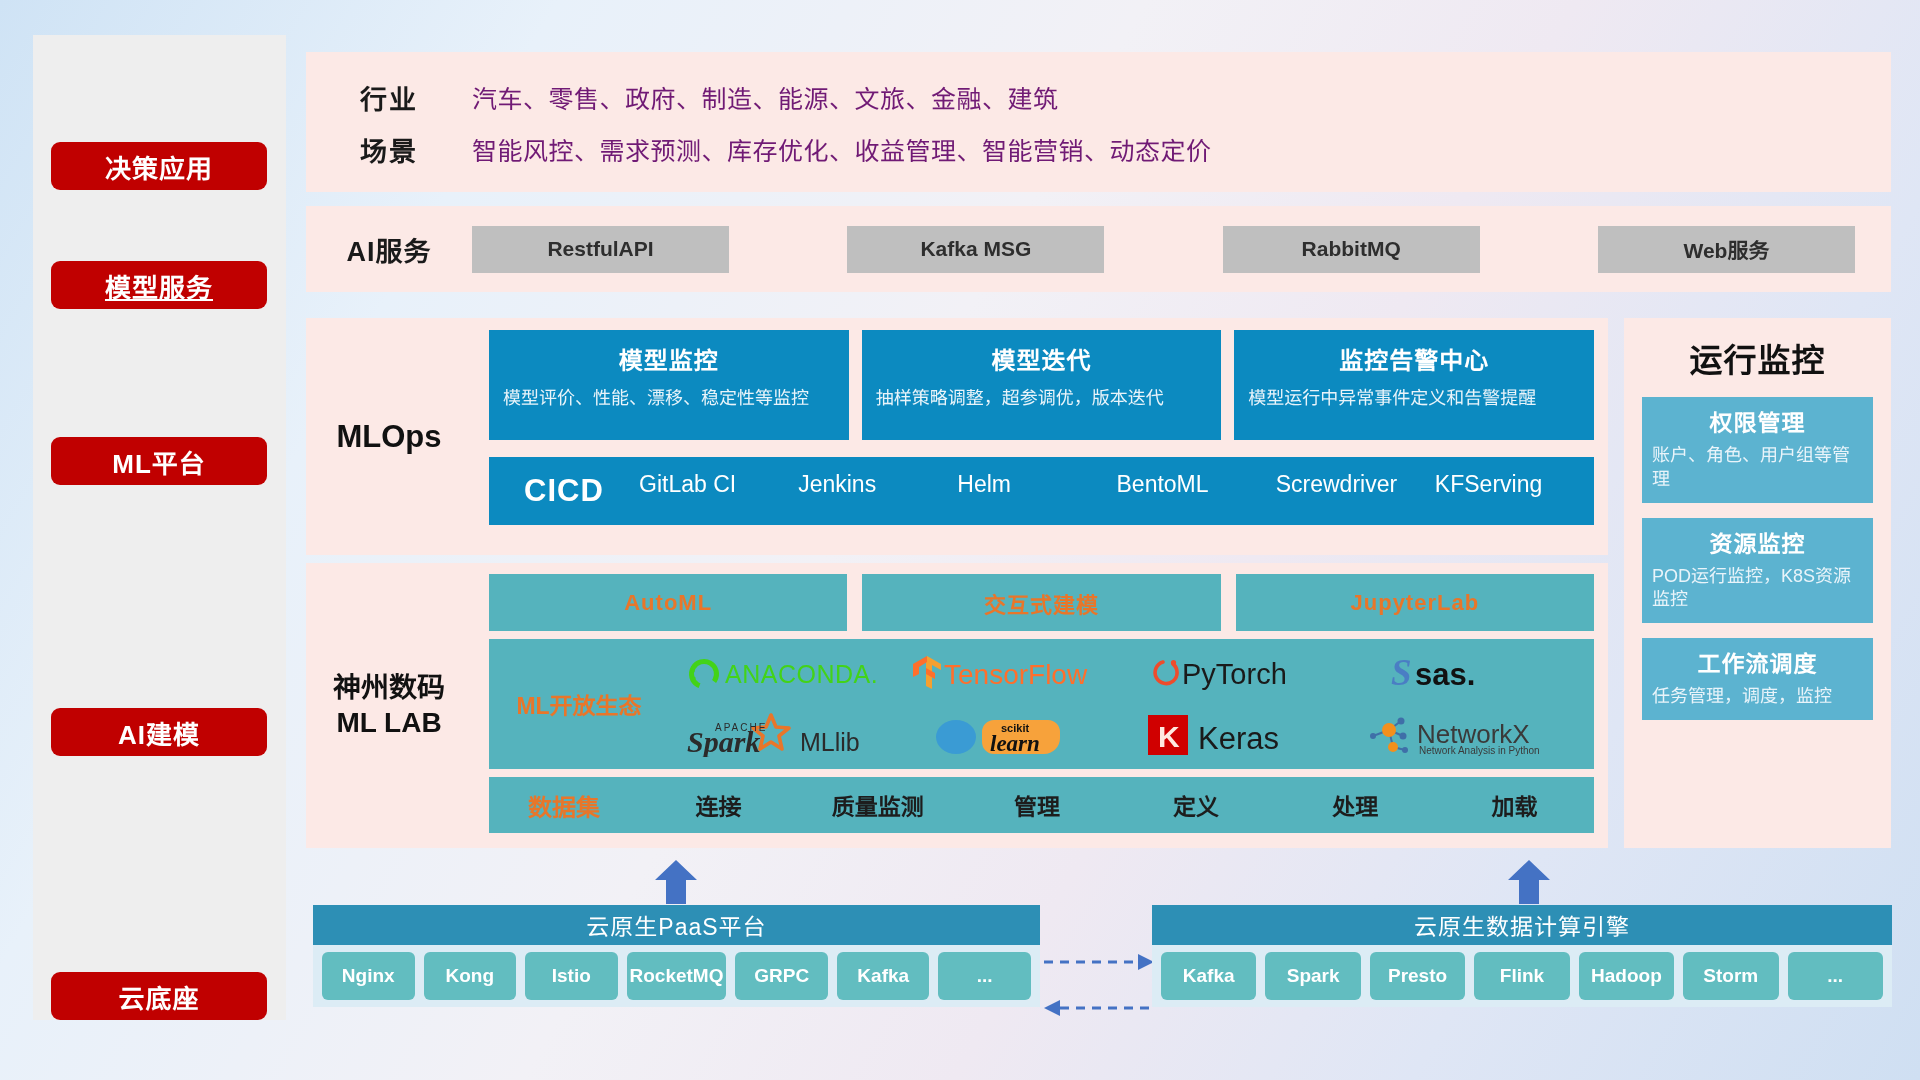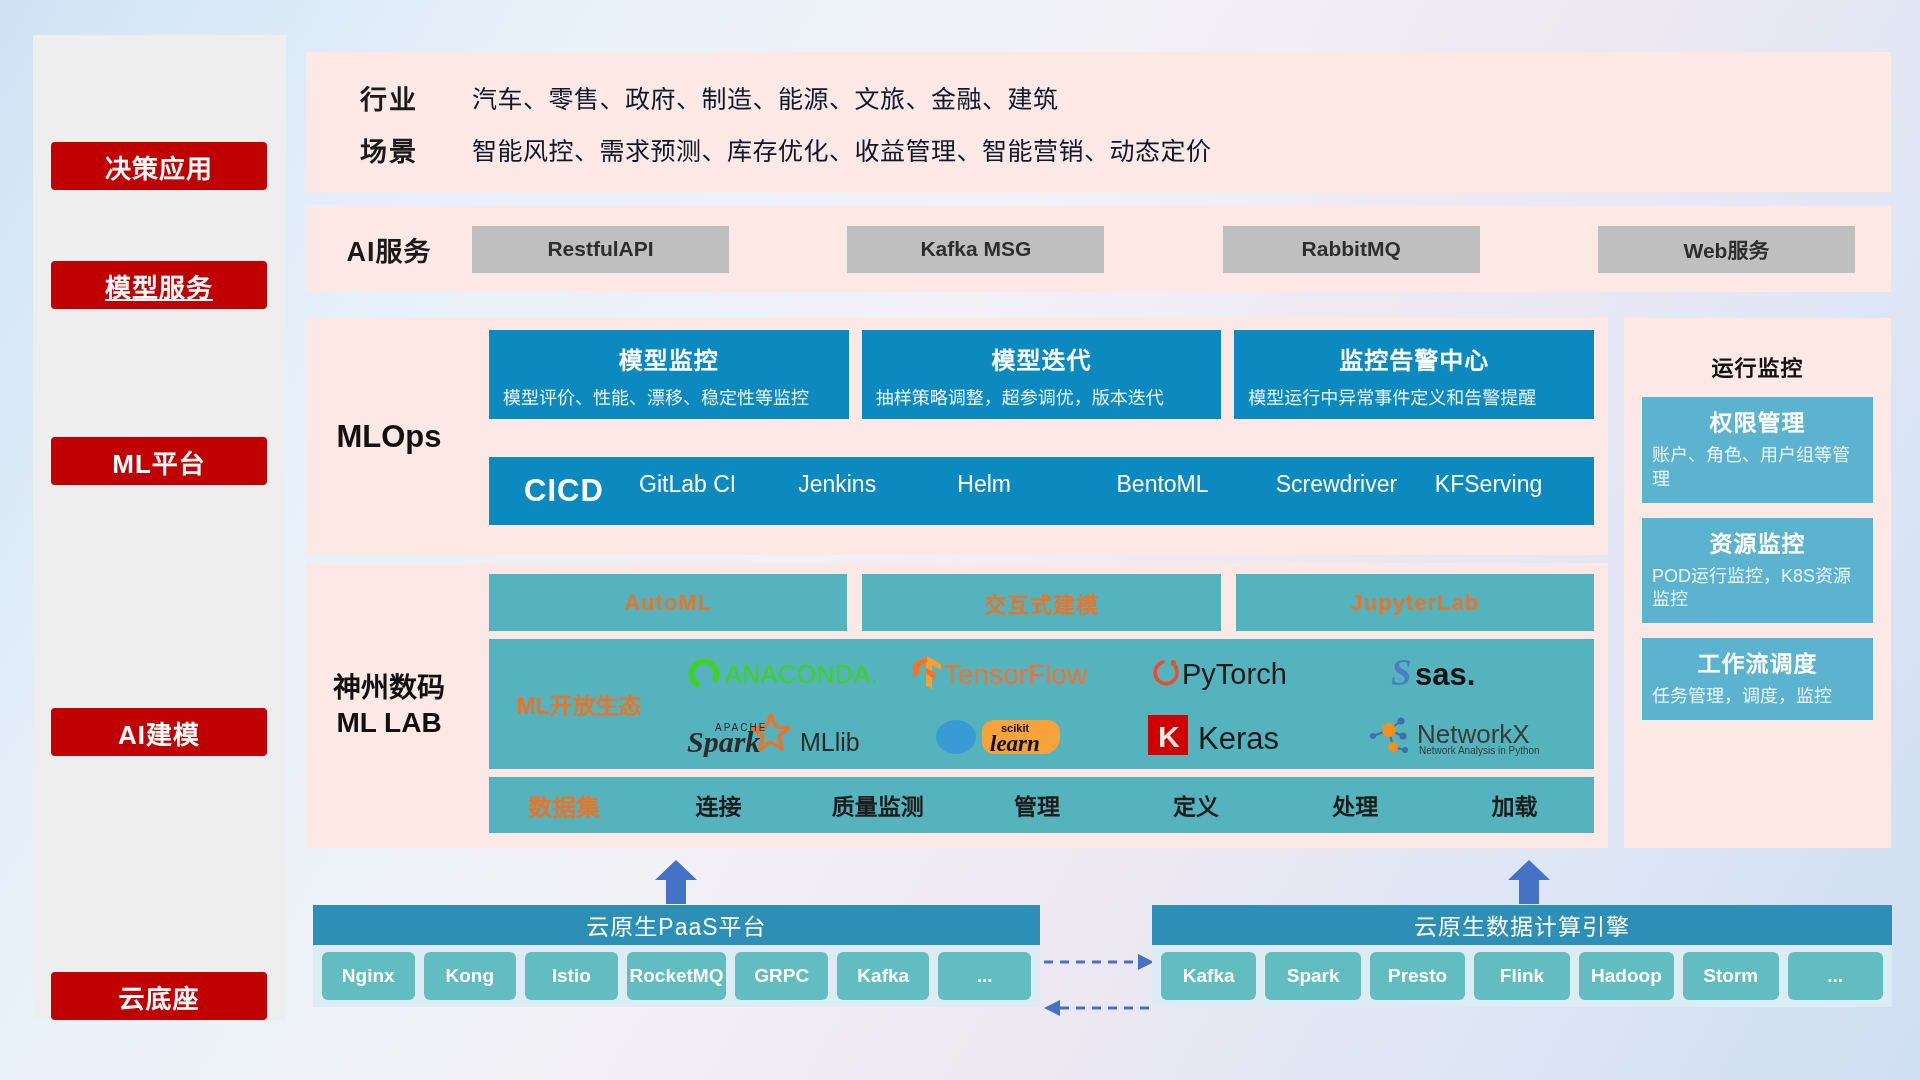--- a/index.html
+++ b/index.html
@@ -23,21 +23,21 @@
     left: 33px; top: 35px;
     width: 253px; height: 985px;
     background: #eeeeee;
   }
   .stage-chip {
     position: absolute;
     left: 18px;
     width: 216px;
     height: 48px;
     background: #c00000;
-    border-radius: 4px;
+    border-radius: 9px;
     color: #ffffff;
     font-size: 26px;
     font-weight: bold;
     display: flex; align-items: center; justify-content: center;
     letter-spacing: 1px;
   }
   #chip-0 { top: 107px; }
   #chip-1 { top: 226px; text-decoration: underline; }
   #chip-2 { top: 402px; }
   #chip-3 { top: 673px; }
@@ -51,21 +51,21 @@
   
   #band-apps { left: 0; top: 52px; width: 1585px; height: 140px; }
   .app-row { position: absolute; left: 0; width: 100%; height: 50px; display: flex; align-items: center; }
   #app-row-0 { top: 20px; }
   #app-row-1 { top: 72px; }
   .app-label {
     width: 166px; text-align: center;
     font-size: 27px; font-weight: bold; color: #1a1a1a;
     letter-spacing: 2px;
   }
-  .app-value { font-size: 25px; color: #0f172a; letter-spacing: 0.5px; }
+  .app-value { font-size: 25px; color: #701a75; letter-spacing: 0.5px; }
 
   
   #band-svc { left: 0; top: 206px; width: 1585px; height: 86px; display: flex; align-items: center; }
   #svc-label {
     width: 166px; text-align: center;
     font-size: 27px; font-weight: bold; color: #1a1a1a; letter-spacing: 1px;
   }
   #svc-items { display: flex; flex: 1; gap: 8px; justify-content: space-between; padding-right: 36px; }
   .svc-chip {
     width: 257px; height: 47px; background: #bfbfbf;
@@ -73,21 +73,21 @@
     color: #2e2e2e; font-size: 21px; font-weight: bold;
   }
 
   
   #band-mlops { left: 0; top: 318px; width: 1302px; height: 237px; }
   #mlops-label {
     position: absolute; left: 0; top: 0; width: 166px; height: 237px;
     display: flex; align-items: center; justify-content: center;
     font-size: 31px; font-weight: bold; color: #111;
   }
-  #mlops-cards { position: absolute; left: 183px; top: 12px; width: 1105px; height: 89px; display: flex; gap: 13px; }
+  #mlops-cards { position: absolute; left: 183px; top: 12px; width: 1105px; height: 110px; display: flex; gap: 13px; }
   .mlops-card {
     flex: 1; background: #0c8ac0; padding: 11px 14px 0 14px; color: #fff;
   }
   .mlops-card .ttl { font-size: 24px; font-weight: bold; text-align: center; letter-spacing: 1px; }
   .mlops-card .dsc { margin-top: 10px; font-size: 18px; line-height: 1.35; color: #e9f4fa; }
   #cicd-bar {
     position: absolute; left: 183px; top: 139px; width: 1105px; height: 68px;
     background: #0c8ac0; display: flex; align-items: center; overflow: hidden;
   }
   #cicd-title {
@@ -131,21 +131,21 @@
   #data-label { width: 150px; text-align: center; color: #e8762a; font-size: 24px; font-weight: bold; flex: none; }
   #data-steps { flex: 1; display: flex; }
   .data-step { flex: 1; text-align: center; color: #1d1d1d; font-size: 23px; font-weight: bold; }
 
   
   #band-monitor {
     left: 1318px; top: 318px; width: 267px; height: 530px;
     background: #fce9e6;
   }
   #monitor-title {
-    margin-top: 32px; text-align: center; font-size: 22px; font-weight: bold; color: #111; letter-spacing: 1px;
+    margin-top: 16px; text-align: center; font-size: 33px; font-weight: bold; color: #111; letter-spacing: 1px;
   }
   .monitor-card {
     margin: 15px 18px 0 18px; background: #5cb3d0; padding: 7px 10px 11px 10px;
   }
   .monitor-card .ttl { text-align: center; color: #ffffff; font-size: 23px; font-weight: bold; letter-spacing: 1px; }
   .monitor-card .dsc { margin-top: 6px; color: #e9f4fa; font-size: 18px; line-height: 1.32; }
 
   
   #cloud-left { position: absolute; left: 313px; top: 905px; width: 727px; height: 130px; }
   #cloud-right { position: absolute; left: 1152px; top: 905px; width: 740px; height: 130px; }

